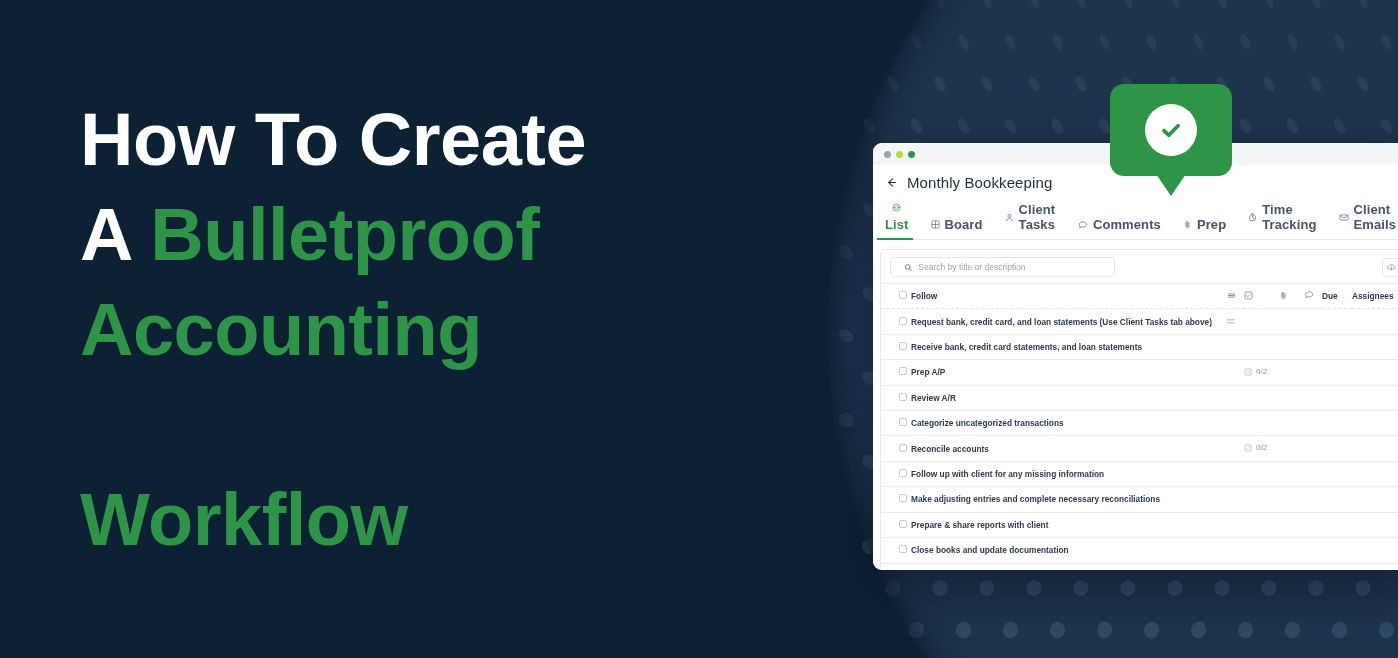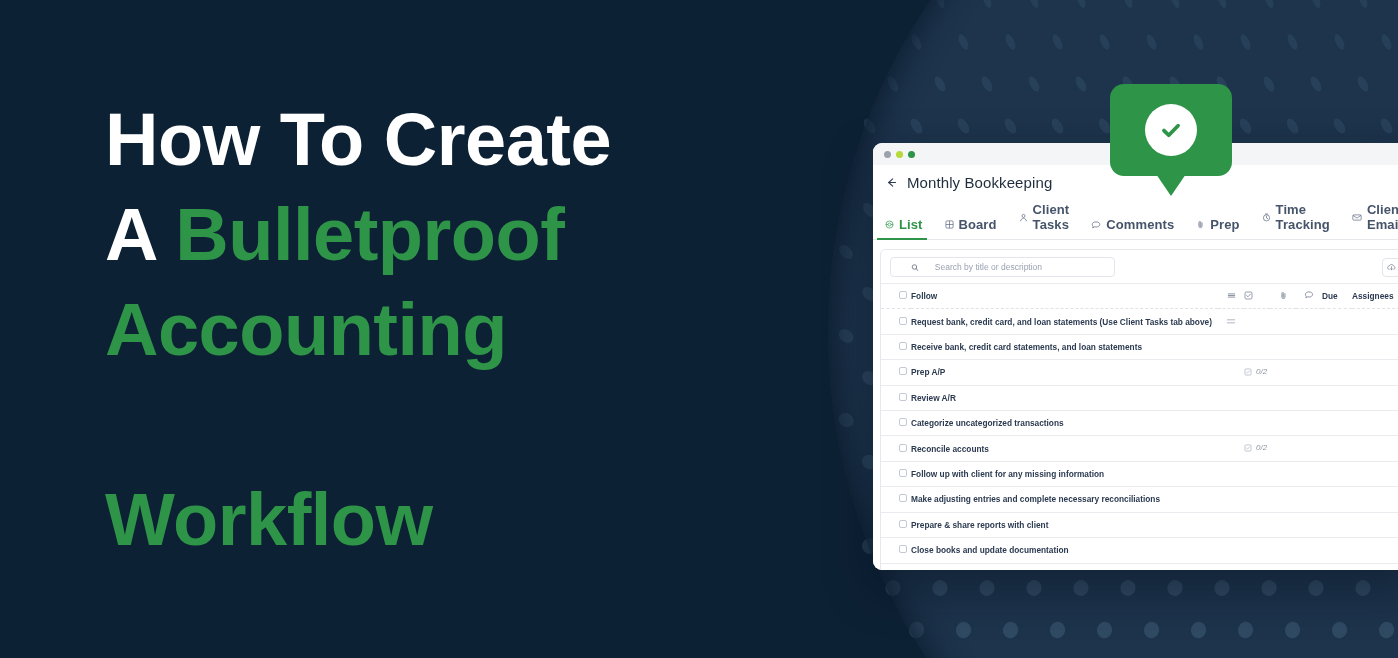--- a/index.html
+++ b/index.html
@@ -27,21 +27,21 @@
     position: absolute;
     left: 828px; top: -258px;
     width: 1180px; height: 1180px;
     border-radius: 50%;
     box-shadow: inset 18px 0 30px -10px rgba(10,26,43,.85);
   }
 
   
   .headline {
     position: absolute;
-    left: 105px; top: 92px;
+    left: 80px; top: 92px;
     width: 660px;
     font-size: 74px;
     line-height: 95px;
     font-weight: 700;
     letter-spacing: -0.5px;
     color: #ffffff;
   }
   .headline .accent { color: #2e9447; }
 
   
@@ -82,21 +82,21 @@
   }
   .tab {
     display: flex; align-items: center; gap: 5px;
     padding: 2px 10px 7px 0;
     margin-right: 12px;
     font-size: 13px; font-weight: 700; color: #46546a;
     letter-spacing: .1px;
     position: relative;
   }
   .tab:first-child { }
-  .tab.active { color: #2e9447; }
+  .tab.active { color: #2e9447; flex-direction: column; }
   .tab.active::after {
     content: ""; position: absolute;
     left: -8px; right: 6px; bottom: -1px; height: 2px;
     background: #2e9447;
   }
   .tab svg { display: block; flex: none; }
 
   .panel {
     margin: 9px 7px 0 7px;
     background: #fff;
@@ -107,22 +107,22 @@
   }
 
   .searchrow {
     display: flex; align-items: center;
     padding: 7px 9px 6px 9px;
     gap: 8px;
   }
   .searchbox {
     flex: none; width: 225px; height: 20px;
     border: 1px solid #e2e5ea; border-radius: 4px;
-    display: flex; align-items: center; gap: 16px;
-    padding: 0 20px;
+    display: flex; align-items: center; gap: 6px;
+    padding: 0 13px;
     background: #fff;
   }
   .searchbox input {
     border: 0; outline: 0; font-size: 8.5px; color: #8a93a3;
     font-family: "Liberation Sans", sans-serif;
     width: 100%; background: transparent;
   }
   .searchbox input::placeholder { color: #9aa2b1; }
   .export-btn {
     margin-left: auto;
@@ -141,21 +141,21 @@
     color: #2b3a50;
     font-weight: 700;
     text-align: left;
     padding: 0;
   }
   table.tasks tr.hdr th { border-top: 1px solid #e9ebef; }
   table.tasks tr.first-sep td { border-top: 1px dashed #dfe3e8; }
   .c-check { width: 30px; padding-left: 18px !important; }
   .c-name  { }
   .c-desc  { width: 26px; text-align: center !important; }
-  .c-sub   { width: 26px; text-align: center; font-style: italic; }
+  .c-sub   { width: 26px; text-align: center; }
   .c-att   { width: 26px; text-align: center !important; }
   .c-com   { width: 26px; text-align: center !important; }
   .c-due   { width: 30px; text-align: left !important; }
   .c-asg   { width: 58px; text-align: left !important; }
 
   .cbx {
     width: 8px; height: 8px; border: 1px solid #c3c9d4;
     border-radius: 2px; display: inline-block; background: #fff;
   }
   .subcell { display: inline-flex; align-items: center; gap: 4px; color: #8b94a3; font-weight: 400; font-size: 8px; }

